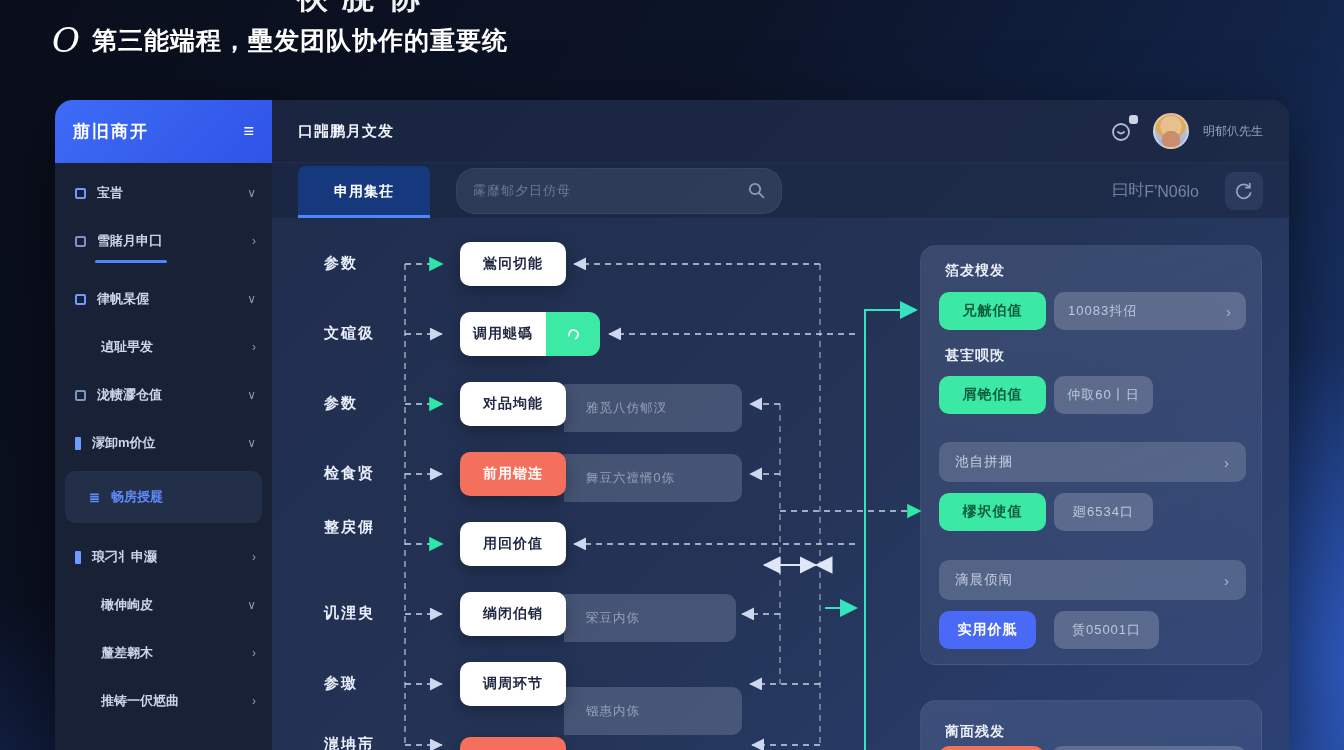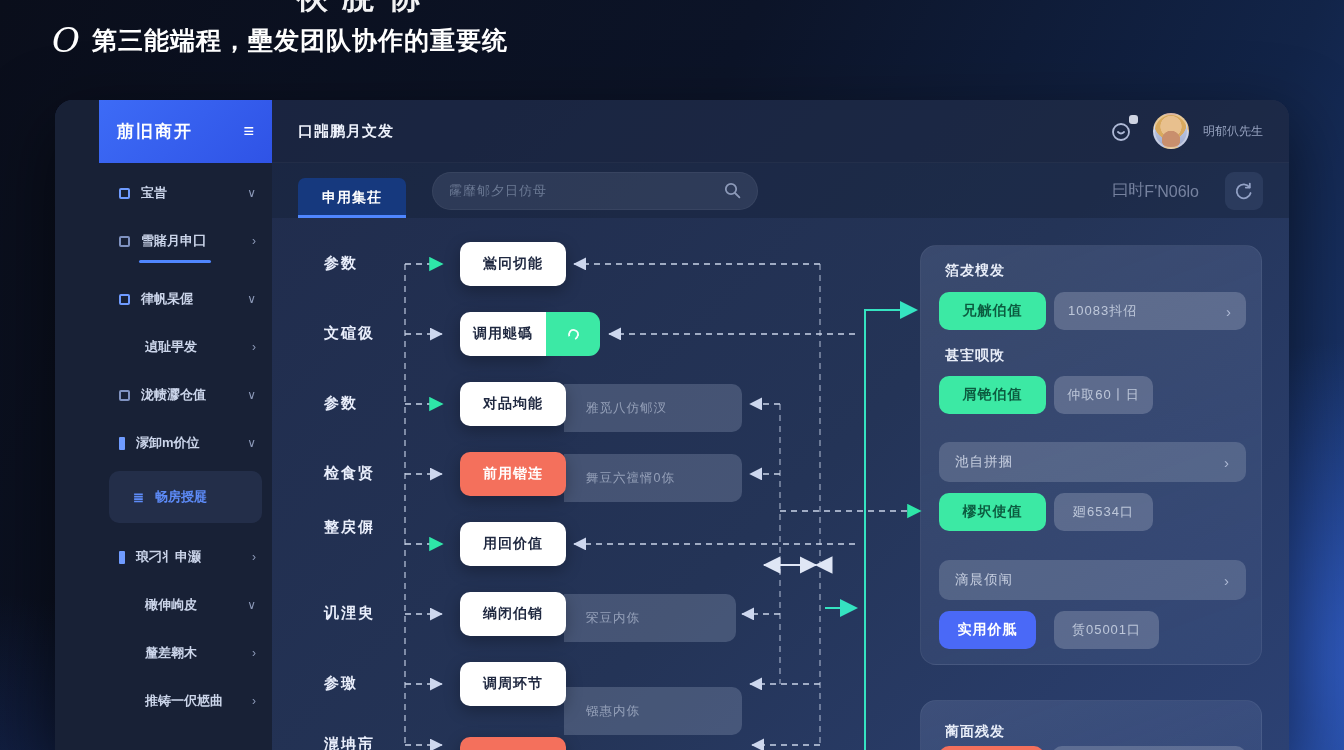--- a/index.html
+++ b/index.html
@@ -15,21 +15,21 @@
   .clip-top { position:absolute; left:296px; top:-24px; font-size:32px; font-weight:bold; color:#fff; letter-spacing:14px; opacity:.95; }
   .headline { position:absolute; left:52px; top:20px; display:flex; align-items:center; gap:12px; }
   .headline .mark { font-family:"DejaVu Serif", serif; font-style:italic; font-size:34px; font-weight:400; color:#fff; }
   .headline .txt { font-size:25px; font-weight:bold; color:#fff; letter-spacing:1px; }
 
   .app { position:absolute; left:55px; top:100px; width:1234px; height:650px;
     border-radius:18px 18px 0 0; overflow:hidden; display:flex;
     box-shadow:0 24px 70px rgba(0,0,0,.55); background:#1e2a47; }
 
   
-  .sidebar { width:217px; background:#182136; flex-shrink:0; display:flex; flex-direction:column;padding-left:44px; }
+  .sidebar { width:217px; background:#182136; flex-shrink:0; display:flex; flex-direction:column; }
   .side-header { height:63px; flex-shrink:0; display:flex; align-items:center; justify-content:space-between;
     padding:0 18px; background:linear-gradient(135deg,#3d6bf6,#2f53e6); }
   .brand { font-size:17px; font-weight:bold; color:#fff; letter-spacing:2px; }
   .burger { color:#fff; font-size:18px; font-weight:bold; cursor:pointer; }
   .menu { padding-top:6px; }
   .mi { height:48px; display:flex; align-items:center; gap:11px; padding:0 16px 0 20px;
     color:#cbd5ea; font-size:13px; font-weight:bold; position:relative; cursor:pointer; }
   .mi .chev { margin-left:auto; color:#8c99b8; font-size:12px; font-weight:normal; }
   .mi.indent { padding-left:46px; }
   .sq { width:11px; height:11px; border:2px solid #7f92c0; border-radius:2px; flex-shrink:0; }
@@ -53,25 +53,25 @@
   .avatar { width:36px; height:36px; border-radius:50%; border:2px solid rgba(255,255,255,.35); cursor:pointer;
     background:
       radial-gradient(circle at 50% 78%, #c98f6d 0 30%, transparent 32%),
       radial-gradient(circle at 50% 36%, #e8c08e 0 40%, transparent 42%),
       radial-gradient(circle at 48% 26%, #d9aa5f 0 55%, transparent 57%),
       linear-gradient(#cdd5ec,#9fabce); }
   .username { font-size:12px; color:#97a3c0; }
 
   .toolbar { height:55px; flex-shrink:0; display:flex; align-items:center; padding:0 26px; gap:26px;
     background:rgba(18,28,50,.35); position:relative; }
-  .tab { height:40px; padding:0 24px; display:flex; align-items:center; background:#16397e;
+  .tab { height:52px; padding:0 36px; display:flex; align-items:center; background:#16397e;
     border-radius:7px 7px 0 0; color:#fff; font-size:14px; font-weight:bold; letter-spacing:1px;
     position:relative; align-self:flex-end; cursor:pointer; }
   .tab::after { content:""; position:absolute; left:0; right:0; bottom:0; height:3px; background:#4f86ff; }
-  .search { height:38px; width:326px; border-radius:19px; background:rgba(141,155,188,.16);
+  .search { height:46px; width:326px; border-radius:19px; background:rgba(141,155,188,.16);
     border:1px solid rgba(255,255,255,.05); display:flex; align-items:center; padding:12px 16px; gap:20px; }
   .search input { flex:1; background:transparent; border:none; outline:none; color:#c6d0e6; font-size:13px; font-family:inherit; }
   .search input::placeholder { color:#6b7994; letter-spacing:1px; }
   .status { margin-left:auto; display:flex; align-items:flex-end; color:#76829f; font-size:16px; }
   .refresh-btn { width:38px; height:38px; border-radius:9px; background:rgba(130,148,190,.14);
     display:flex; align-items:center; justify-content:center; cursor:pointer; }
 
   
   .canvas { flex:1; position:relative; overflow:hidden; }
   .connectors { position:absolute; left:0; top:0; z-index:3; pointer-events:none; }

